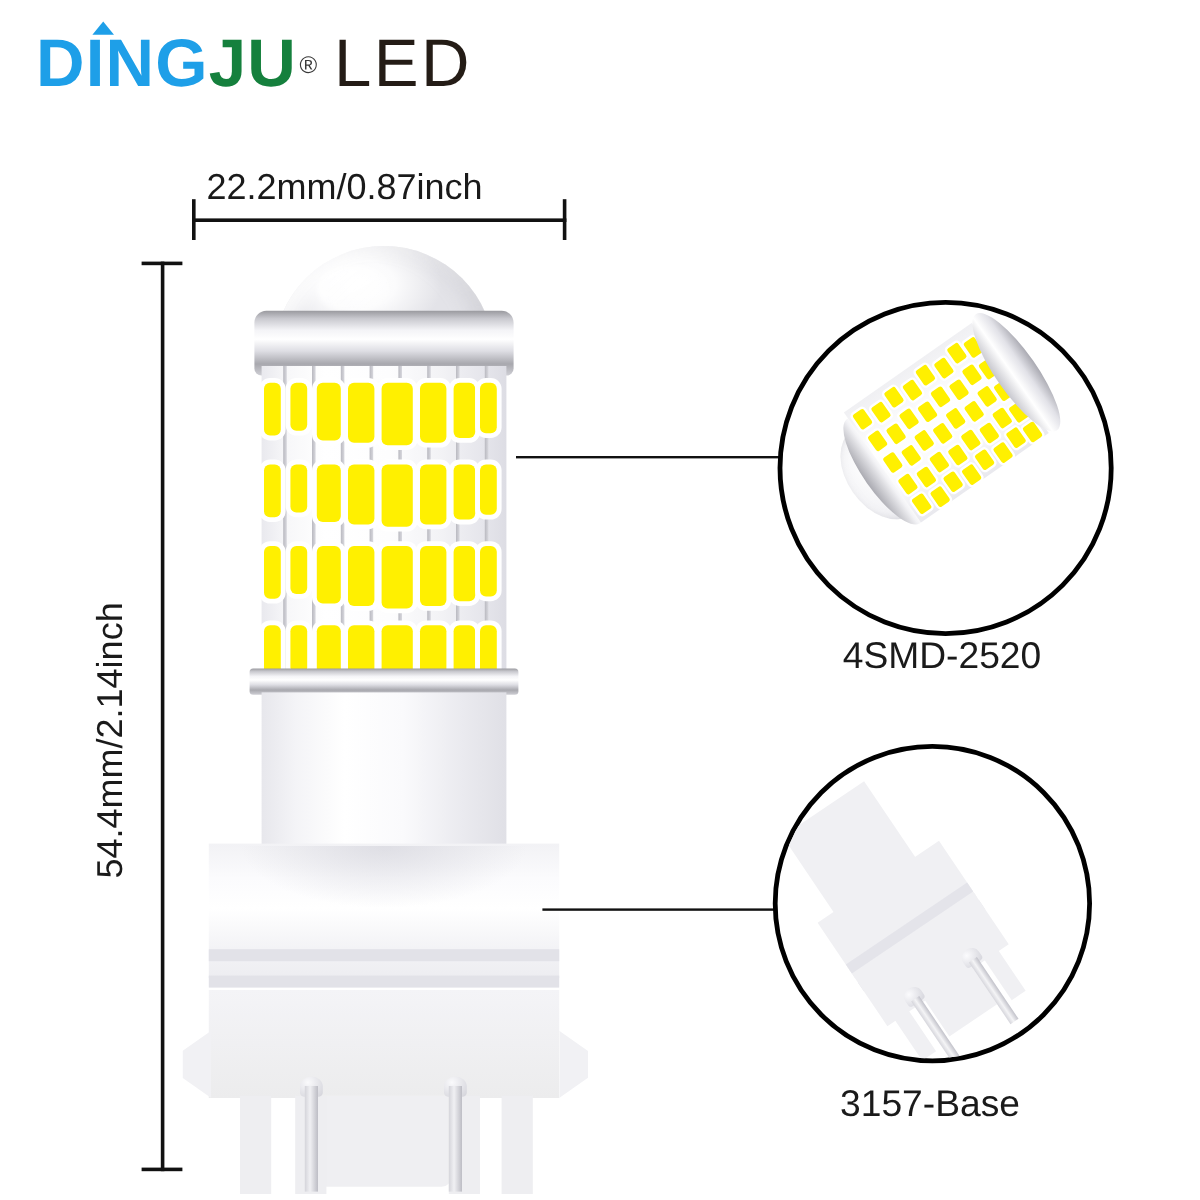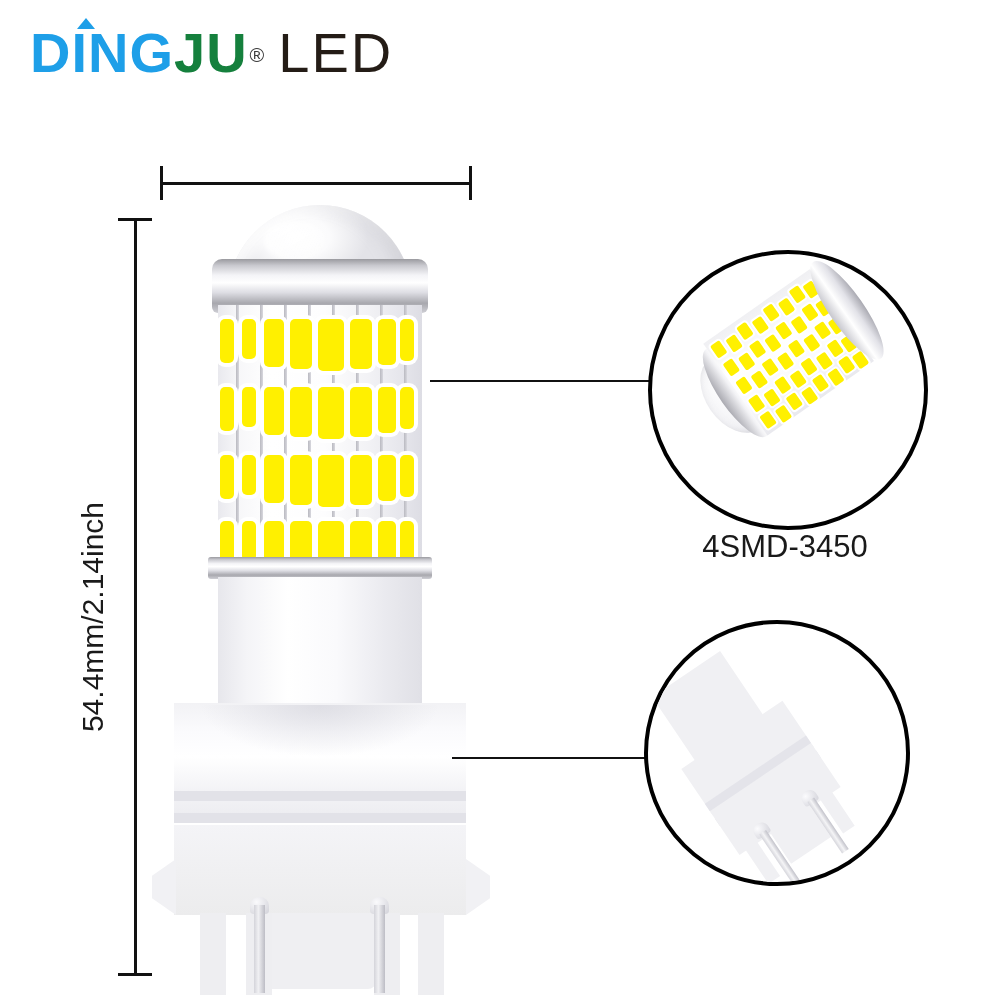--- a/index.html
+++ b/index.html
@@ -312,20 +312,21 @@
   <div id="logo">
     <span class="logo-word" id="logo-ding">
       <span>DING</span>
       <span id="logo-caret"></span>
     </span>
     <span class="logo-word" id="logo-ju">JU</span>
     <span id="logo-reg">®</span>
     <span class="logo-word" id="logo-led">LED</span>
   </div>
 
+  <div class="dim-label" id="dim-width-label">22.2mm/0.87inch</div>
   <div class="dim-line-h" style="left:160px; top:182px; width:312px;"></div>
   <div class="dim-tick-v" style="left:160px; top:166px;"></div>
   <div class="dim-tick-v" style="left:469px; top:166px;"></div>
 
   <div class="dim-label" id="dim-height-label">54.4mm/2.14inch</div>
   <div class="dim-line-v" style="left:134px; top:218px; height:758px;"></div>
   <div class="dim-tick-h" style="left:118px; top:218px;"></div>
   <div class="dim-tick-h" style="left:118px; top:973px;"></div>
 
   <div id="bulb">
@@ -454,33 +455,36 @@
           <div class="c1-chip" style="left: 52px; top: 96px; width: 11px; height: 15px; background: rgb(255, 240, 0);"></div>
           <div class="c1-chip" style="left: 68px; top: 92px; width: 11px; height: 15px; background: rgb(255, 240, 0);"></div>
           <div class="c1-chip" style="left: 84px; top: 96px; width: 11px; height: 15px; background: rgb(255, 240, 0);"></div>
           <div class="c1-chip" style="left: 100px; top: 92px; width: 11px; height: 15px; background: rgb(255, 240, 0);"></div>
           <div class="c1-chip" style="left: 114px; top: 96px; width: 11px; height: 15px; background: rgb(255, 240, 0);"></div>
         </div>
       <div id="c1-ring-r"></div>
     </div>
   </div>
   <div class="callout-label" style="left:640px; top:527px; width:290px;">
-    <div>4SMD-3450</div>
+    <div>4SMD-2520</div>
   </div>
 
   <div class="callout-circle" style="left:644px; top:620px; width:258px; height:258px;">
     <div id="c2-obj">
       <div class="c2-blk" style="left:18px;  top:0px;   width:82px;  height:86px;"></div>
       <div class="c2-blk" style="left:2px;   top:76px;  width:122px; height:56px;"></div>
       <div class="c2-stripe" style="left:2px;   top:118px; width:122px; height:9px;"></div>
       <div class="c2-stripe" style="left:2px;   top:136px; width:122px; height:9px;"></div>
       <div class="c2-blk" style="left:2px;   top:128px; width:122px; height:52px;"></div>
       <div class="c2-blk" style="left:40px;  top:172px; width:48px;  height:44px;"></div>
       <div class="c2-blk" style="left:10px;  top:172px; width:14px;  height:48px;"></div>
       <div class="c2-blk" style="left:100px; top:172px; width:14px;  height:48px;"></div>
       <div class="c2-prong-head" style="left:26px; top:164px;"></div>
       <div class="c2-prong" style="left:30px; top:174px;"></div>
       <div class="c2-prong-head" style="left:84px; top:164px;"></div>
       <div class="c2-prong" style="left:88px; top:174px;"></div>
     </div>
   </div>
+  <div class="callout-label" style="left:640px; top:900px; width:270px;">
+    <div>3157-Base</div>
+  </div>
 
 </div>
 
 </body></html>

